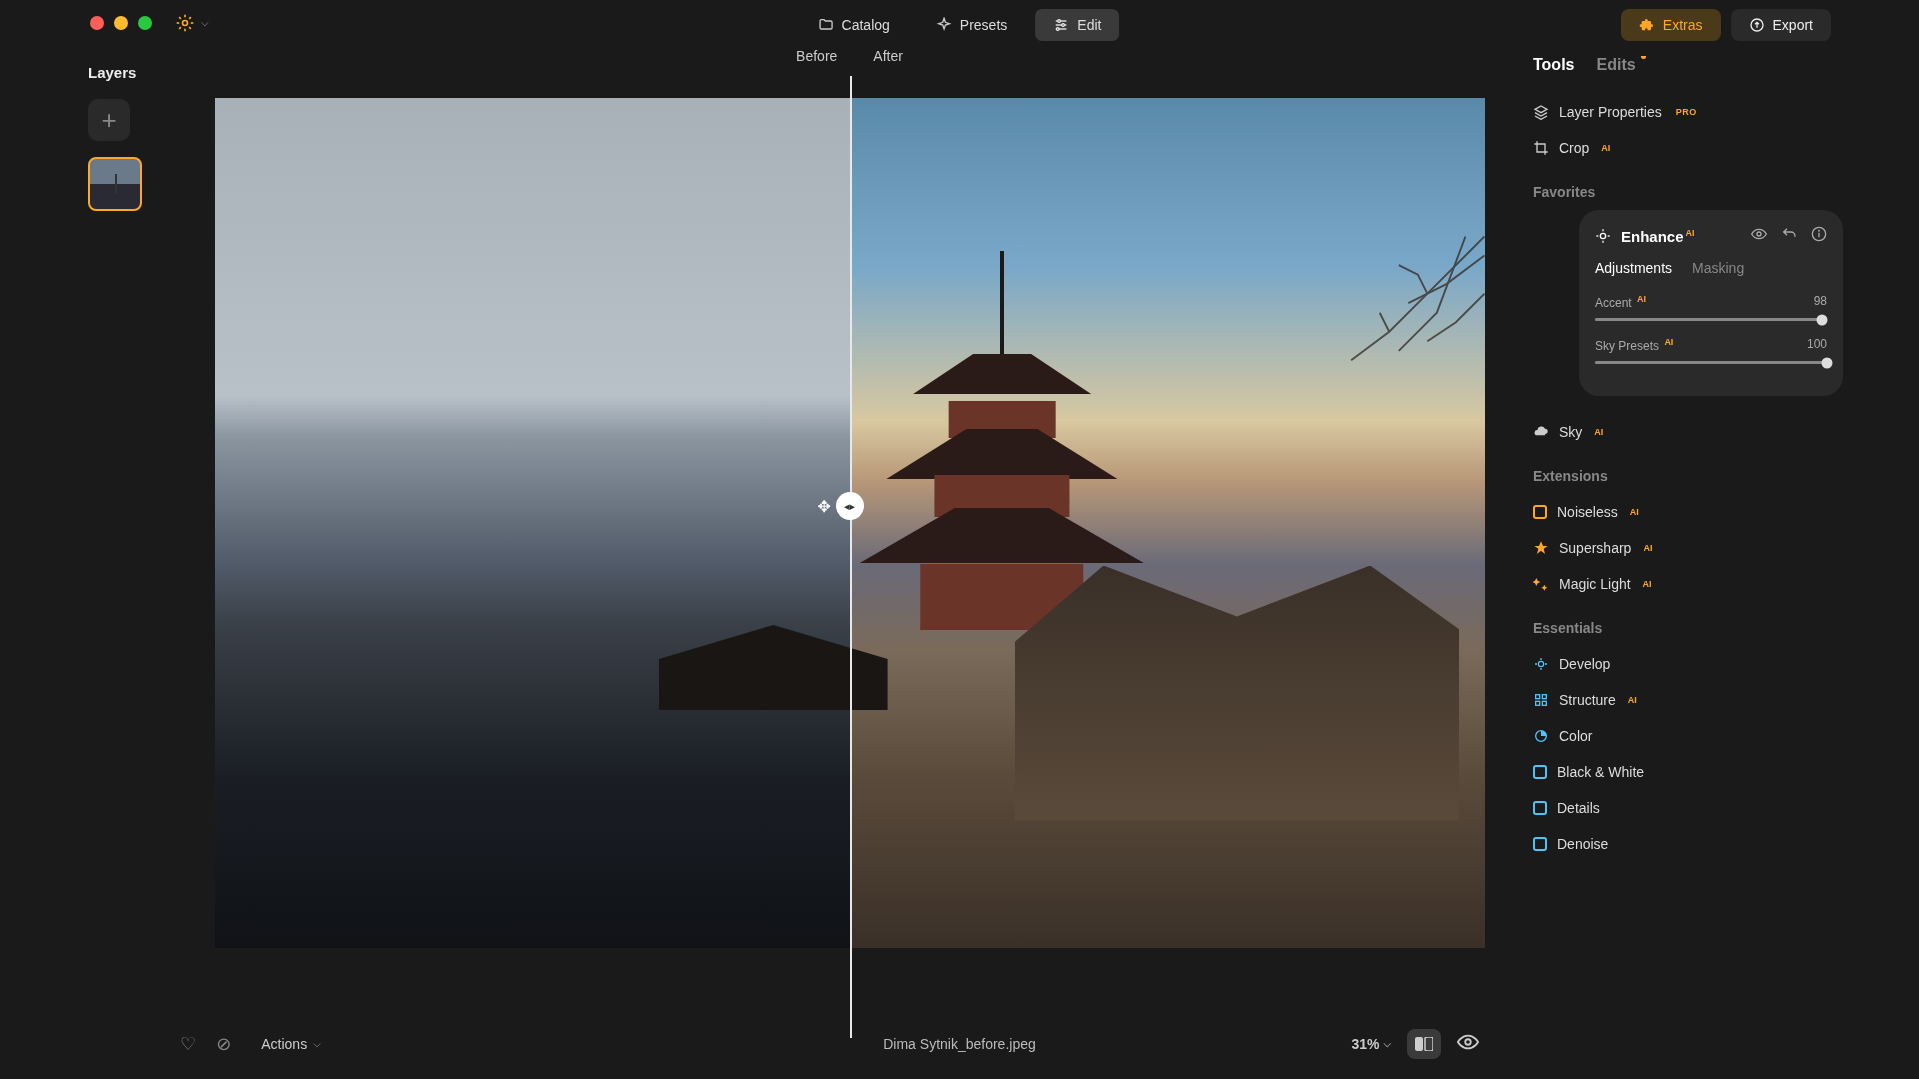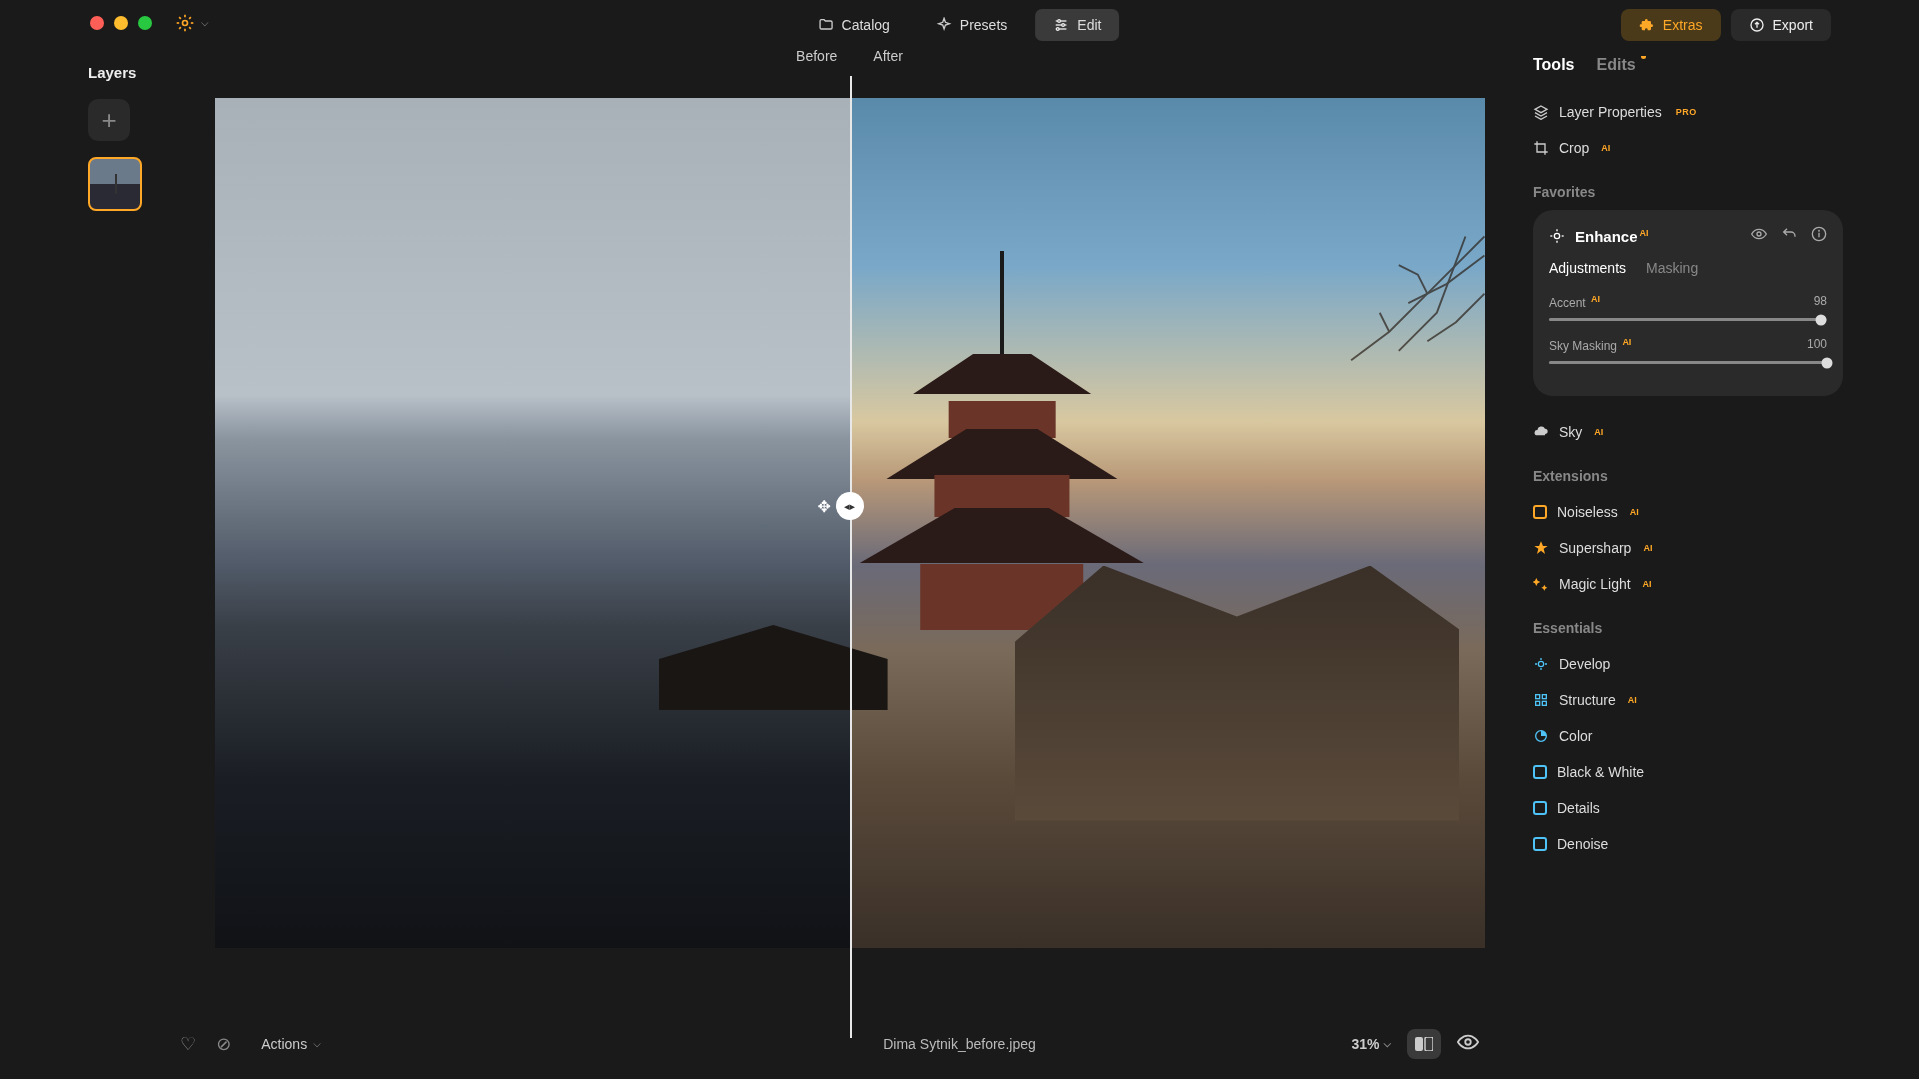--- a/index.html
+++ b/index.html
@@ -84,21 +84,21 @@
 .rtab.active { color: #fff; }
 .dot { position:absolute; top:-2px; right:-10px; width:5px; height:5px; border-radius:50%; background:#ffa726; }
 
 .tool-row { display: flex; align-items: center; gap: 10px; padding: 10px 0; cursor: pointer; font-size: 14px; color: #ddd; }
 .tool-row svg { width: 16px; height: 16px; flex-shrink:0; }
 .ai-badge { font-size: 9px; color: #ffa726; font-weight:700; vertical-align: super; margin-left:2px; }
 .pro-badge { font-size: 9px; color: #ffa726; font-weight:700; vertical-align: super; margin-left:4px; letter-spacing:0.5px;}
 
 .section-h { font-size: 14px; font-weight: 600; color: #888; margin: 18px 0 10px; }
 
-.enhance-panel { background: #2a2a2a; border-radius: 20px; padding: 16px; margin-bottom: 18px; }
+.enhance-panel { background: #2a2a2a; border-radius: 20px; padding: 16px; margin-bottom: 18px; margin-left: 46px; }
 .ep-head { display: flex; align-items: center; gap: 10px; margin-bottom: 14px; }
 .ep-head .title { font-size: 15px; font-weight:600; color: #fff; flex:1; }
 .ep-head svg { width:16px; height:16px; }
 .ep-icons { display:flex; gap:14px; color:#999; }
 .ep-icons span{cursor:pointer;}
 .ep-tabs { display:flex; gap:20px; font-size:14px; margin-bottom:18px; }
 .ep-tab { color:#888; cursor:pointer; }
 .ep-tab.active { color:#fff; }
 
 .slider-row { margin-bottom: 16px; }
@@ -309,21 +309,21 @@
         <span><span>Accent</span> <span class="ai-badge">AI</span></span>
         <span>98</span>
       </div>
       <div class="slider-track">
         <div class="slider-fill" style="width:98%"></div>
         <div class="slider-knob" style="left:98%"></div>
       </div>
     </div>
     <div class="slider-row">
       <div class="slider-label">
-        <span><span>Sky Masking</span> <span class="ai-badge">AI</span></span>
+        <span><span>Sky Presets</span> <span class="ai-badge">AI</span></span>
         <span>100</span>
       </div>
       <div class="slider-track">
         <div class="slider-fill" style="width:100%"></div>
         <div class="slider-knob" style="left:100%"></div>
       </div>
     </div>
   </div>
 
   <div class="tool-row">

